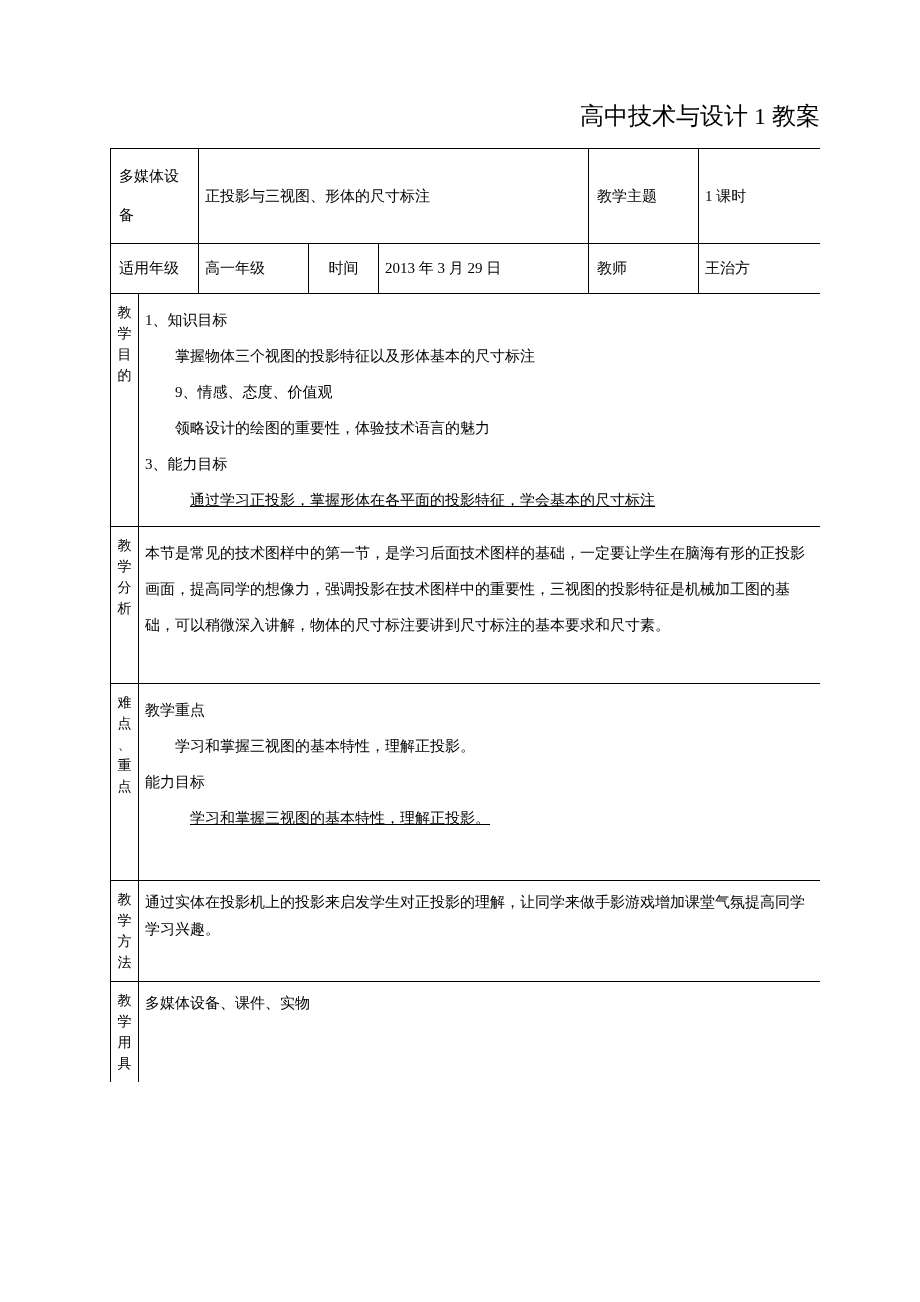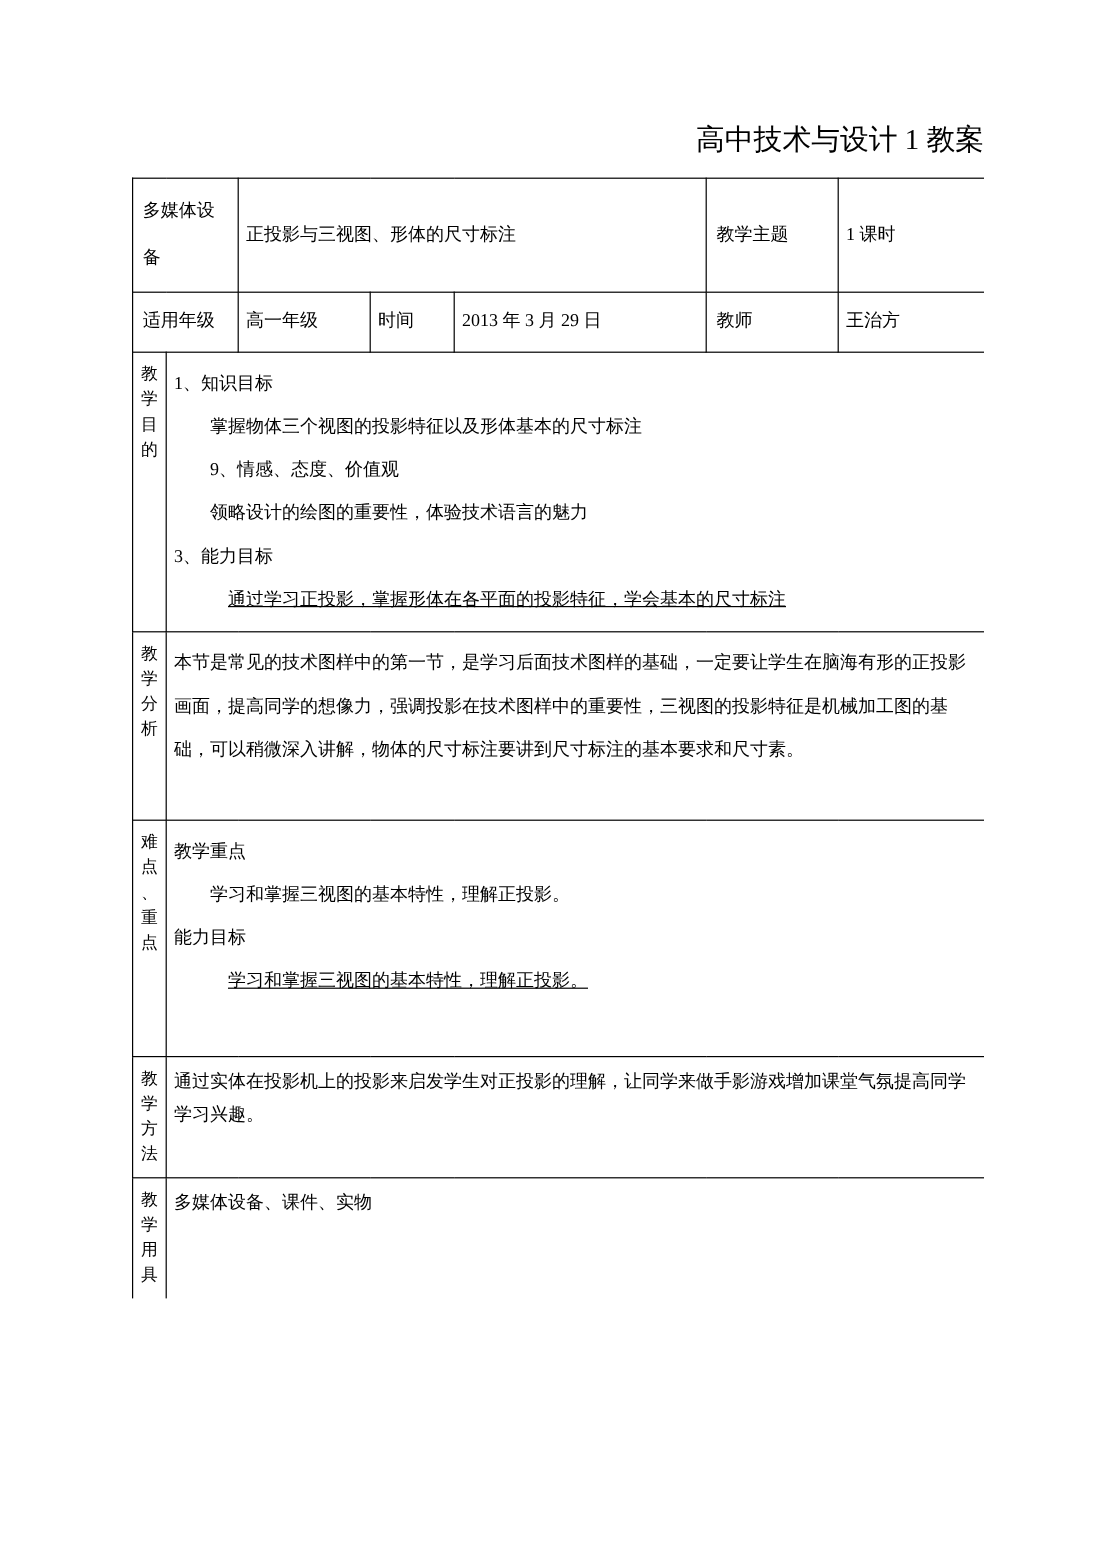--- a/index.html
+++ b/index.html
@@ -83,21 +83,21 @@
         <tr class="row1">
       <td colspan="2" class="hdr center-v">多媒体设备</td>
       <td colspan="3" class="center-v" style="">正投影与三视图、形体的尺寸标注</td>
       <td class="hdr center-v">教学主题</td>
       <td class="center-v no-right">1 课时</td>
     </tr>
 
     <tr>
       <td colspan="2" class="hdr center-v">适用年级</td>
       <td class="center-v">高一年级</td>
-      <td class="center-v" style="text-align:left">时间</td>
+      <td class="center-v" style="text-align:center">时间</td>
       <td class="center-v">2013 年 3 月 29 日</td>
       <td class="hdr center-v">教师</td>
       <td class="center-v no-right">王治方</td>
     </tr>
 
     <tr>
       <td class="vlabel">
         <span>教</span>
         <span>学</span>
         <span>目</span>

